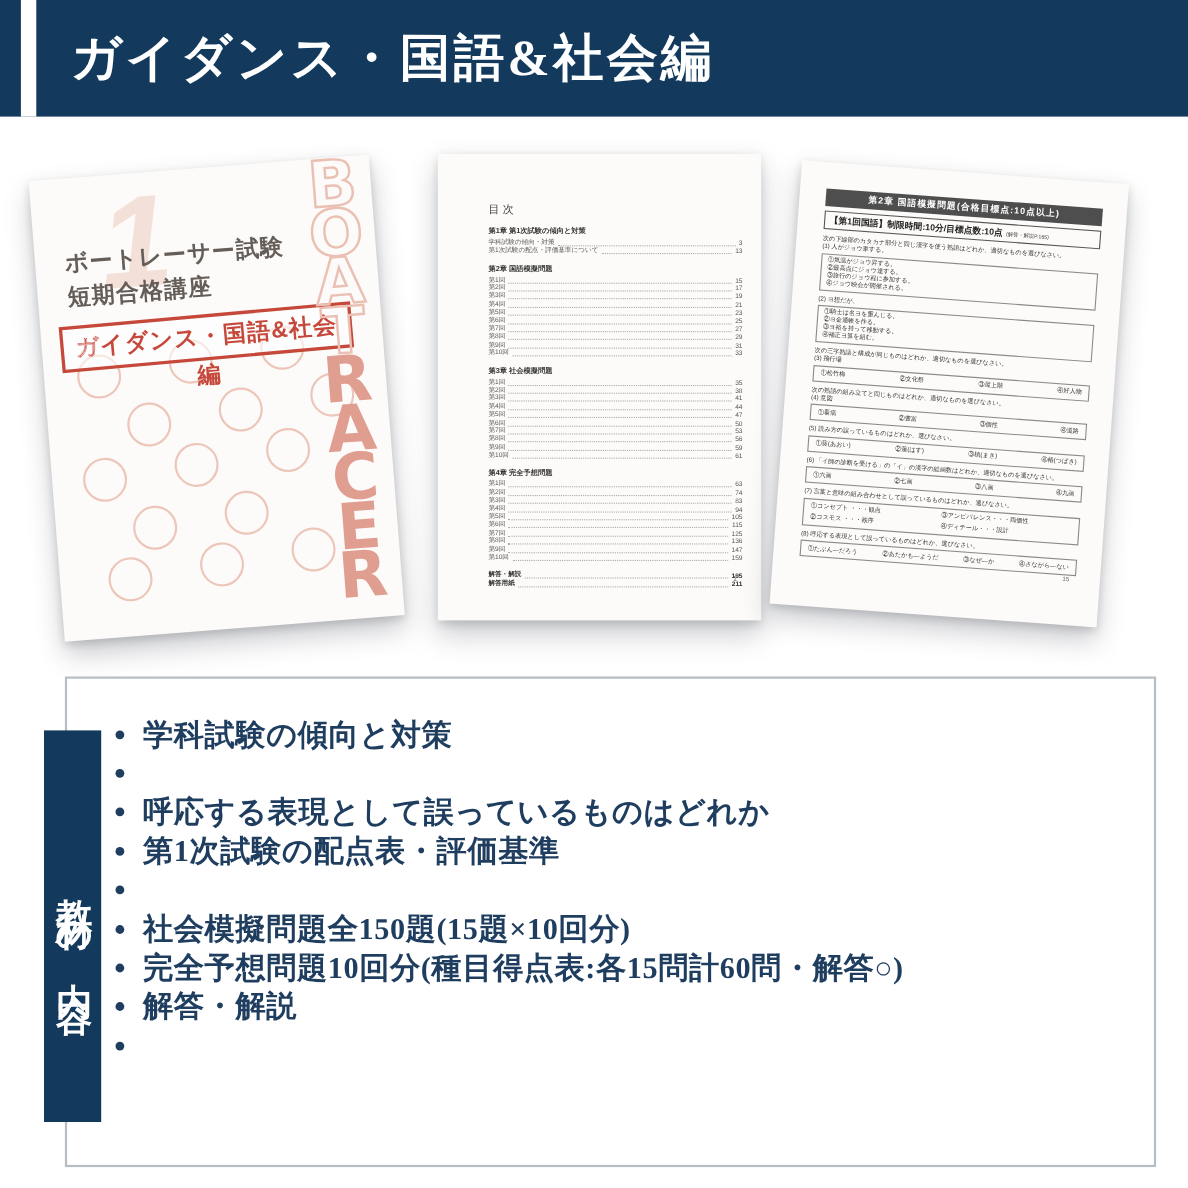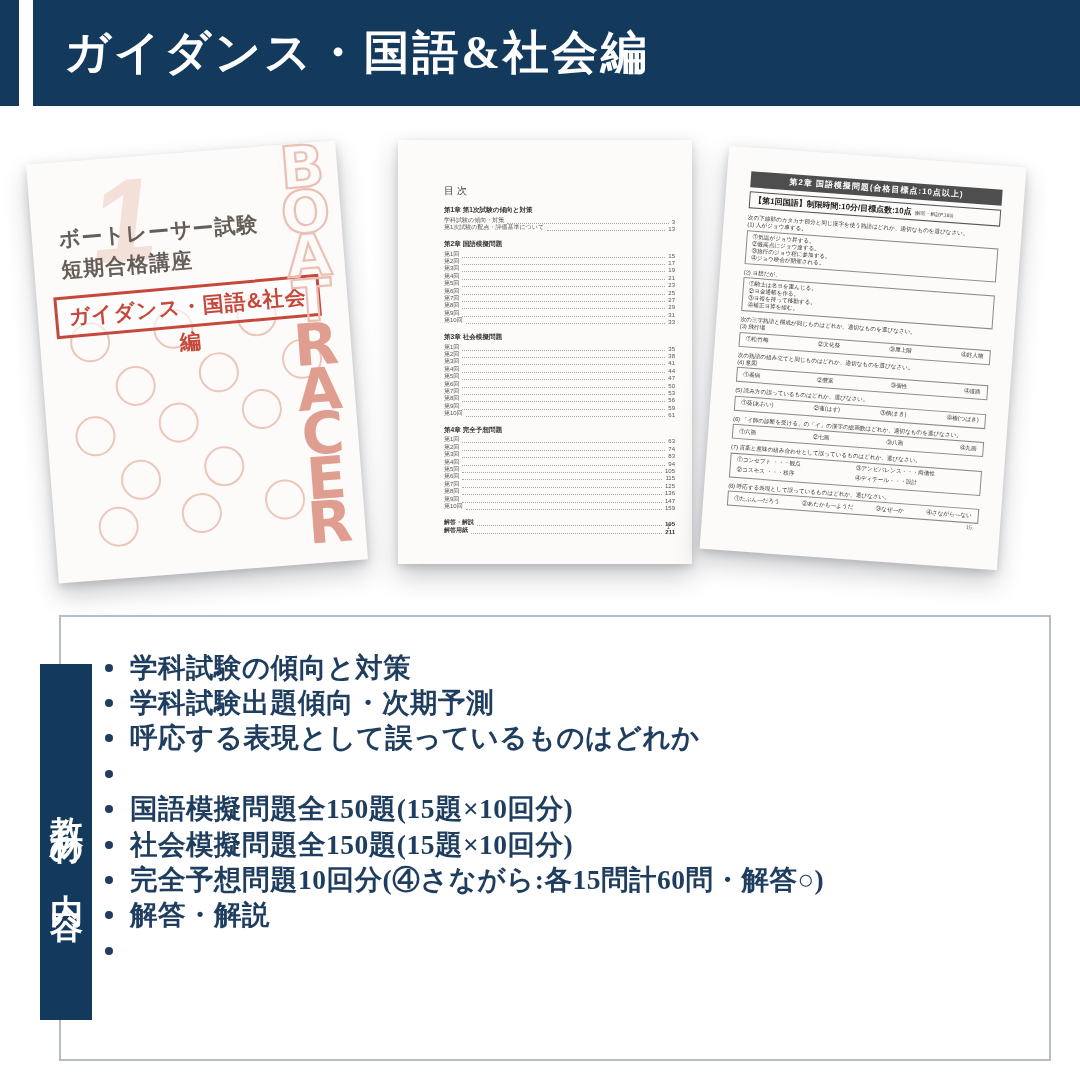--- a/index.html
+++ b/index.html
@@ -377,40 +377,39 @@
     <div class="side-label">
       <span>教材の内容</span>
     </div>
     <ul class="contents-list">
         <li>
           <span class="dot"></span>
           <span>学科試験の傾向と対策</span>
         </li>
         <li>
           <span class="dot"></span>
-          <span>学科試験出題傾向・次期予測</span>
         </li>
         <li>
           <span class="dot"></span>
           <span>呼応する表現として誤っているものはどれか</span>
         </li>
         <li>
           <span class="dot"></span>
-        </li>
-        <li>
-          <span class="dot"></span>
-          <span>国語模擬問題全150題(15題×10回分)</span>
+          <span>第1次試験の配点表・評価基準</span>
+        </li>
+        <li>
+          <span class="dot"></span>
         </li>
         <li>
           <span class="dot"></span>
           <span>社会模擬問題全150題(15題×10回分)</span>
         </li>
         <li>
           <span class="dot"></span>
-          <span>完全予想問題10回分(④さながら:各15問計60問・解答○)</span>
+          <span>完全予想問題10回分(種目得点表:各15問計60問・解答○)</span>
         </li>
         <li>
           <span class="dot"></span>
           <span>解答・解説</span>
         </li>
         <li>
           <span class="dot"></span>
         </li>
       </ul>
   </div>

